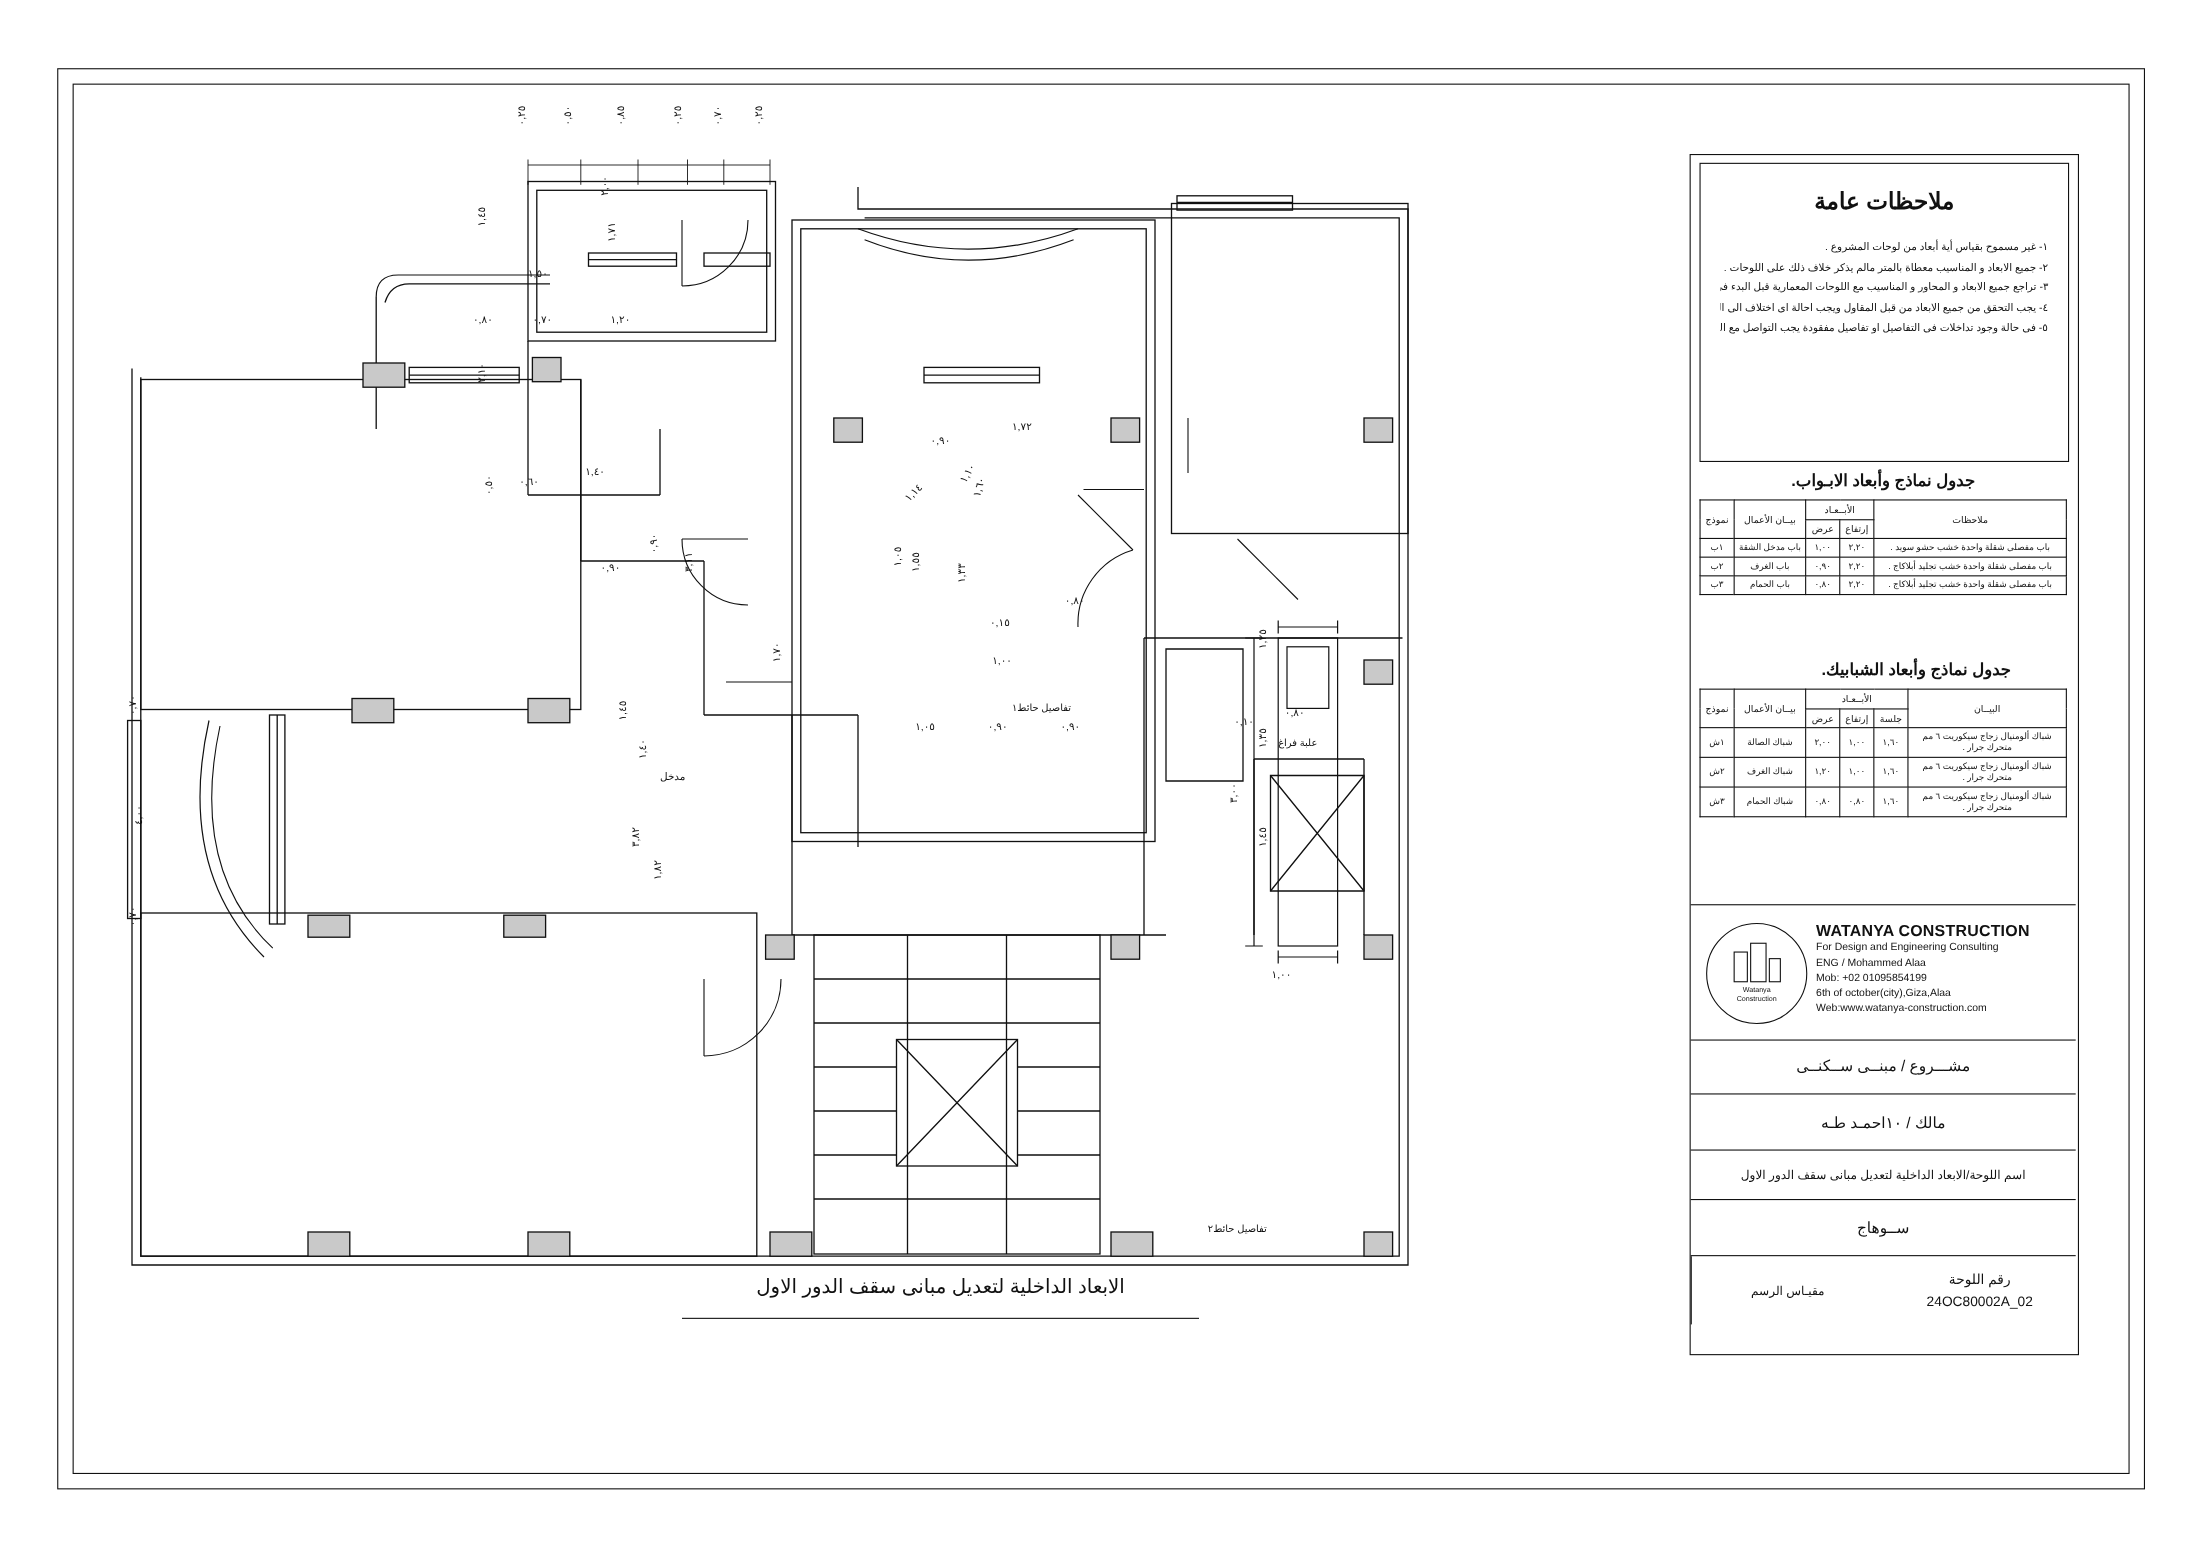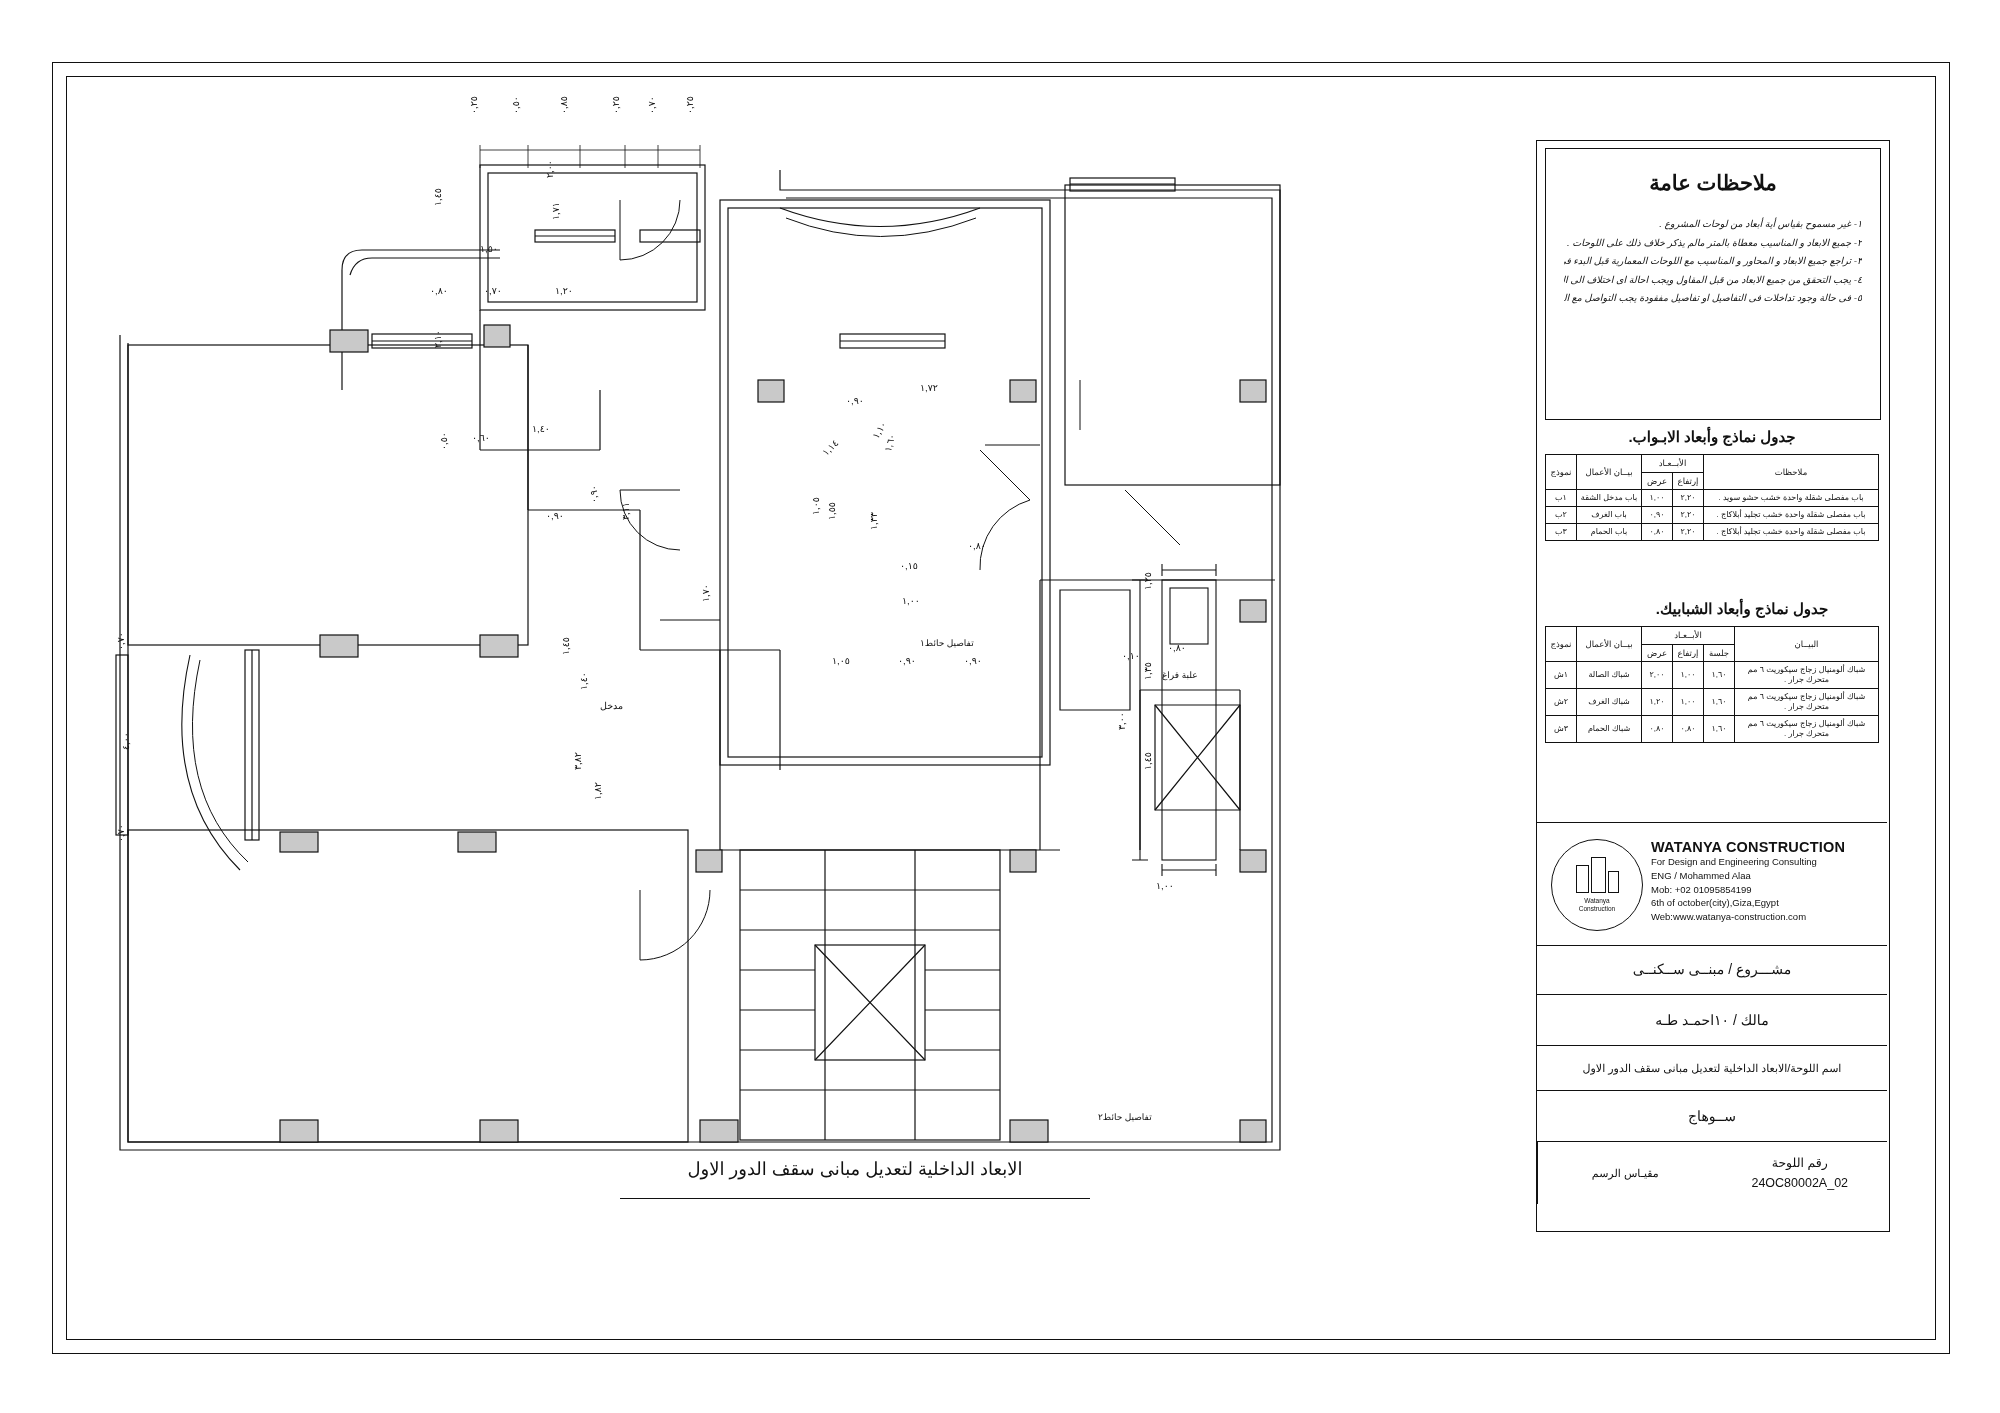--- a/index.html
+++ b/index.html
@@ -5,21 +5,21 @@
   html,body{margin:0;padding:0;background:#ffffff;}
   body{width:2000px;height:1413px;font-family:"Liberation Sans",sans-serif;color:#111;}
   .sheet{position:absolute;left:0;top:0;width:2000px;height:1413px;background:#fff;}
   .border-outer{position:absolute;left:52px;top:62px;width:1896px;height:1290px;border:1px solid #111;}
   .border-inner{position:absolute;left:66px;top:76px;width:1868px;height:1262px;border:1px solid #111;}
 
   
   .tb{position:absolute;left:1536px;top:140px;width:352px;height:1090px;border:1px solid #111;}
   .tb-notes{position:absolute;left:1545px;top:148px;width:334px;height:270px;border:1px solid #111;background:#fff;}
   .notes-title{text-align:center;font-size:21px;font-weight:bold;margin-top:22px;letter-spacing:2px;direction:rtl;}
-  .notes-body{direction:rtl;font-size:9.5px;line-height:1.95;padding:20px 18px 0 18px;text-align:right;font-style:italic;}
+  .notes-body{direction:rtl;font-size:9.5px;line-height:1.95;padding:20px 18px 0 18px;text-align:right;}
   .notes-body div{white-space:nowrap;overflow:hidden;text-overflow:clip;}
 
   .tb-sec-title{direction:rtl;text-align:center;font-size:15px;font-weight:bold;margin:0;padding:0;}
   .doors-wrap{position:absolute;left:1545px;top:428px;width:334px;}
   .win-wrap{position:absolute;left:1545px;top:600px;width:394px;}
 
   table.sched{border-collapse:collapse;width:334px;direction:rtl;margin-top:8px;font-size:8px;}
   table.sched th,table.sched td{border:1px solid #111;text-align:center;padding:3px 2px;font-weight:normal;line-height:1.25;}
   table.sched th{font-size:8.5px;}
   .col-model{width:26px;}
@@ -342,21 +342,21 @@
       <div class="lt">
         <span>Watanya</span><br>
         <span>Construction</span>
       </div>
     </div>
     <div class="logo-text">
       <div class="co">WATANYA CONSTRUCTION</div>
       <div class="ln">For Design and Engineering Consulting</div>
       <div class="ln">ENG / Mohammed Alaa</div>
       <div class="ln">Mob: +02 01095854199</div>
-      <div class="ln">6th of october(city),Giza,Egypt</div>
+      <div class="ln">6th of october(city),Giza,Alaa</div>
       <div class="ln">Web:www.watanya-construction.com</div>
     </div>
   </div>
 
   <div class="tb-rows">
     <div class="tb-row">مشـــروع / مبنــى ســكنــى</div>
     <div class="tb-row">مالك / ١٠احمـد طـه</div>
     <div class="tb-row small">اسم اللوحة/الابعاد الداخلية لتعديل مبانى سقف الدور الاول</div>
     <div class="tb-row">ســوهاج</div>
     <div class="tb-bottom">

